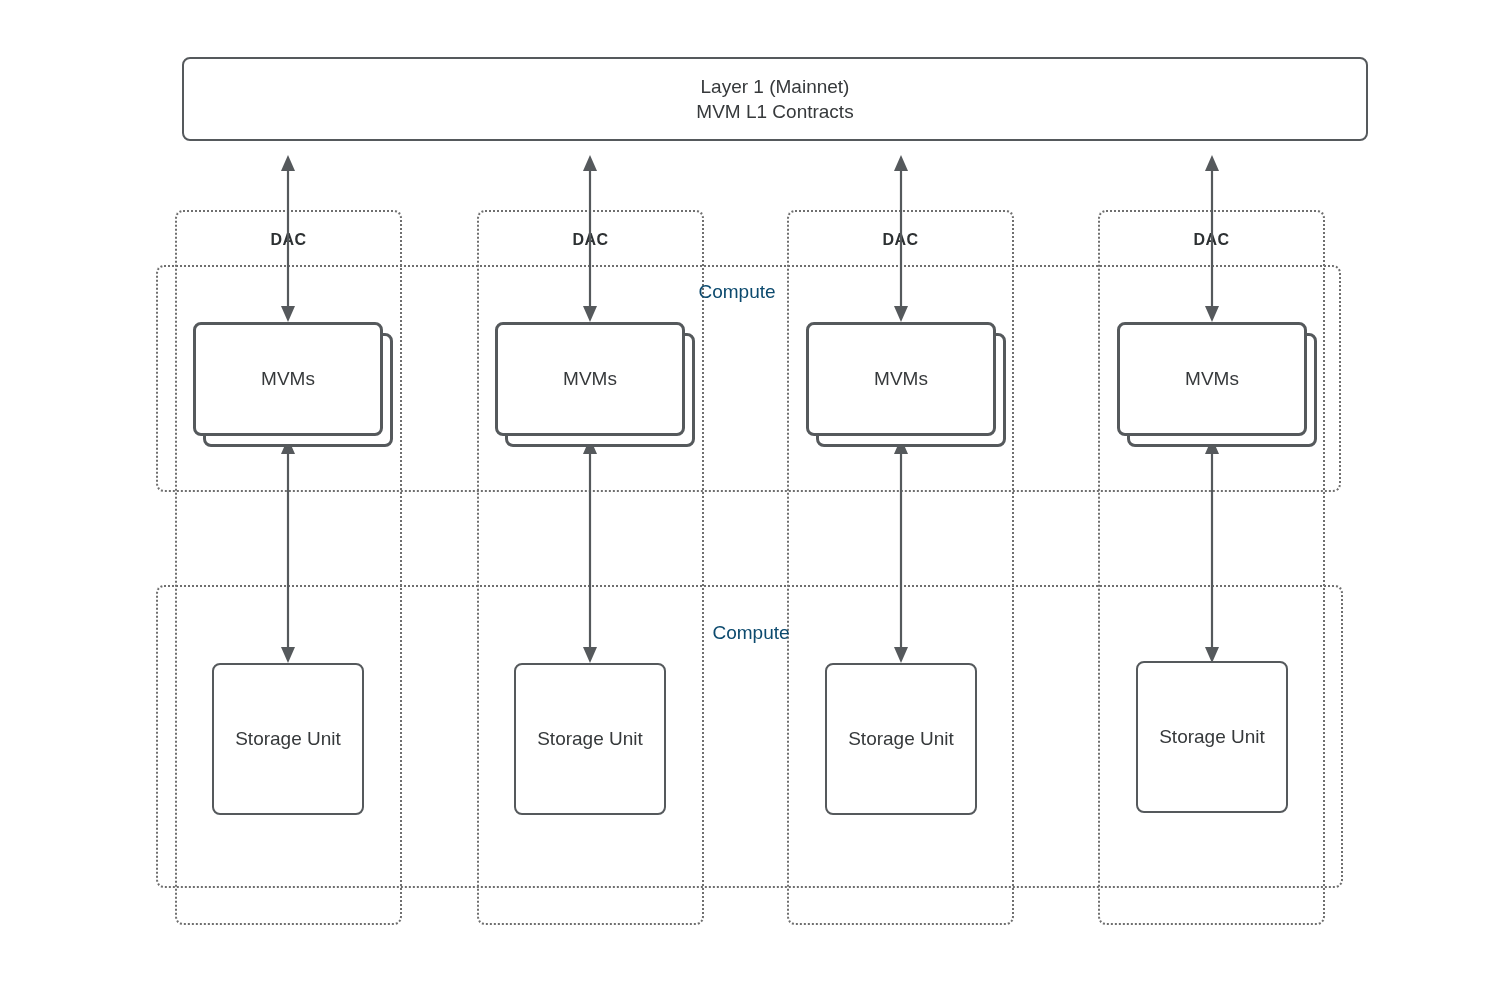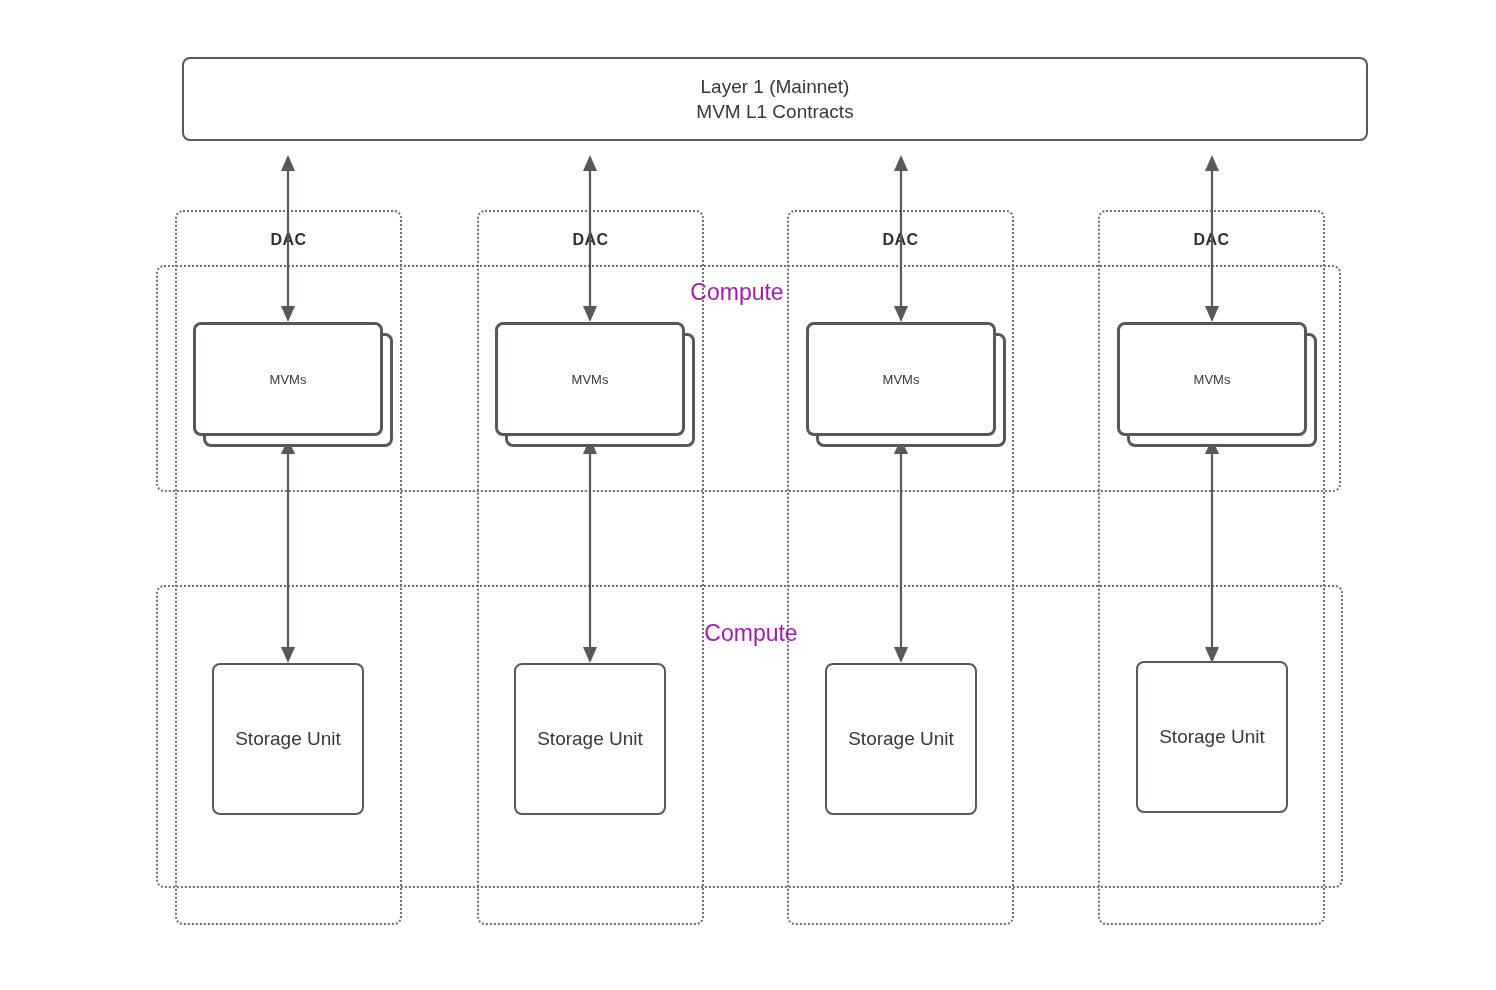--- a/index.html
+++ b/index.html
@@ -41,22 +41,22 @@
   .layer1 .title {
     font-size: 19px;
     line-height: 25px;
     color: #36393b;
   }
   .band-compute { left: 156px; top: 265px; width: 1185px; height: 227px; z-index: 1; }
   .band-storage { left: 156px; top: 585px; width: 1187px; height: 303px; z-index: 1; }
   .band-label {
     position: absolute;
     transform: translate(-50%, -50%);
-    font-size: 23px;
-    color: #a21caf;
+    font-size: 19px;
+    color: #0c4a6e;
     white-space: nowrap;
     z-index: 2;
   }
   .label-compute { left: 737px; top: 292px; }
   .label-storage { left: 751px; top: 633px; }
   .dac-col {
     position: absolute;
     top: 210px; height: 715px; width: 227px;
     z-index: 1;
   }
@@ -84,21 +84,21 @@
   }
   .mvm-front {
     position: absolute;
     box-sizing: border-box;
     width: 190px; height: 114px;
     background: #ffffff;
     border: 3px solid #55595c;
     border-radius: 8px;
     top: 322px;
     display: flex; align-items: center; justify-content: center;
-    font-size: 13px;
+    font-size: 19px;
     color: #36393b;
     z-index: 5;
   }
   .storage-unit {
     position: absolute;
     box-sizing: border-box;
     width: 152px; height: 152px;
     top: 663px;
     background: #ffffff;
     border: 2.5px solid #55595c;

